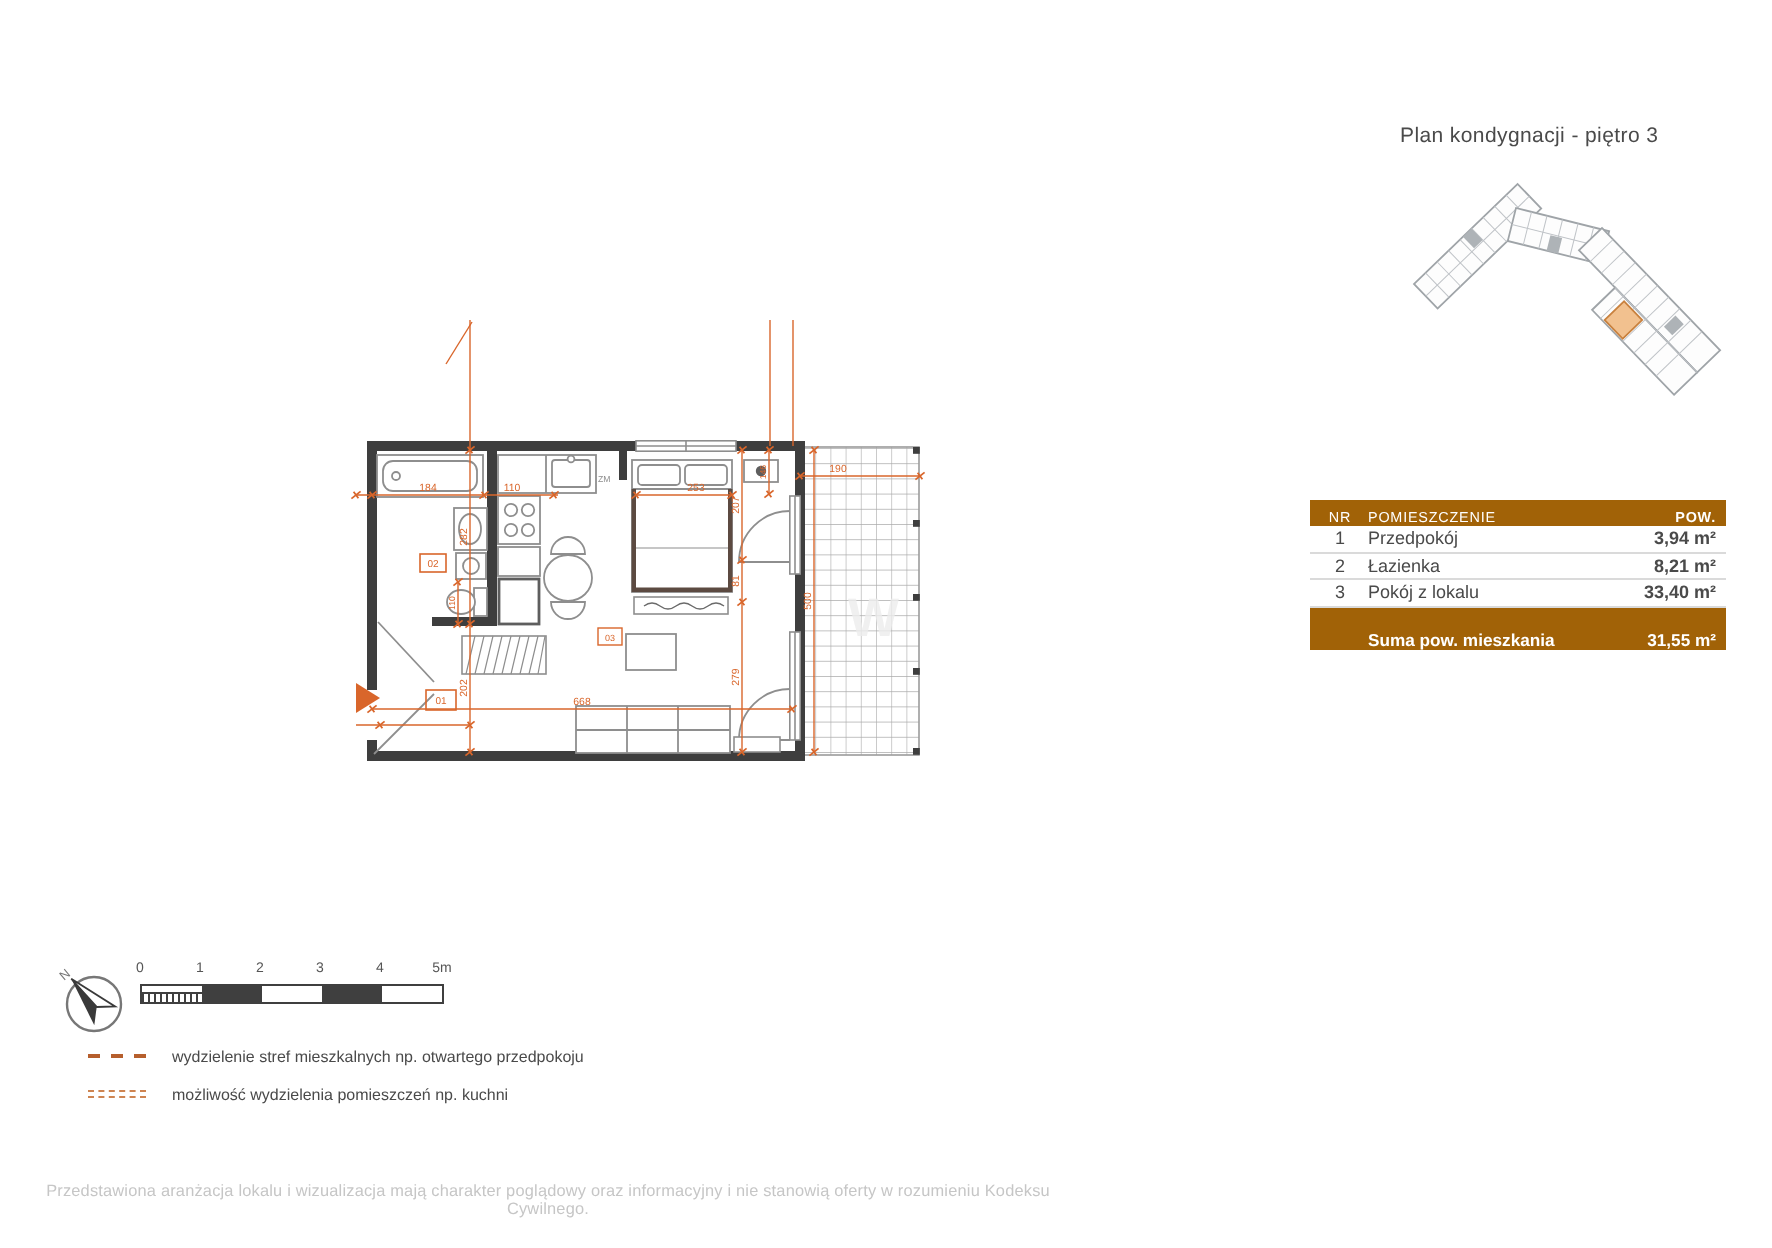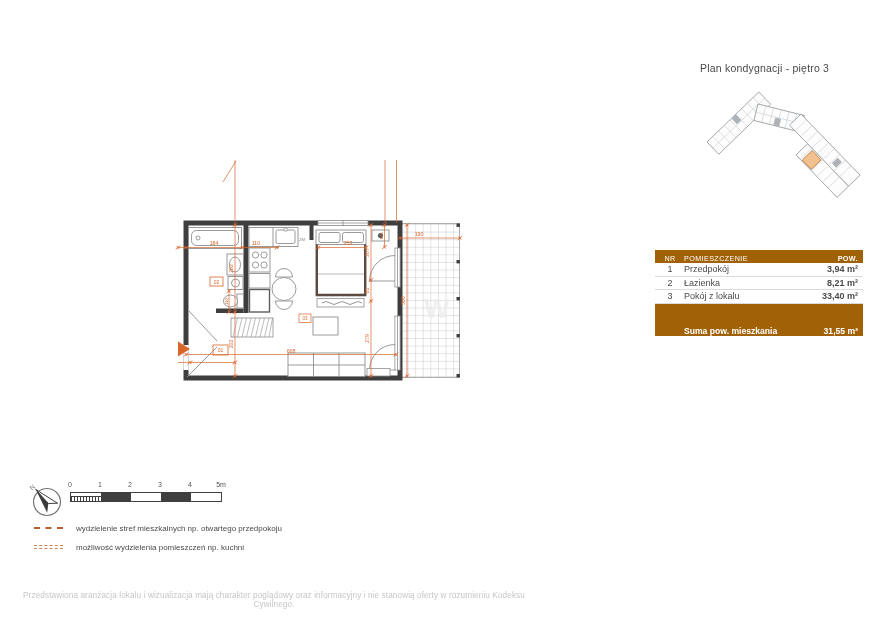--- a/index.html
+++ b/index.html
@@ -8,37 +8,37 @@
     font-family:"Liberation Sans", sans-serif;color:#4a4a4a;overflow:hidden;
   }
   .abs{position:absolute;}
   
   .plan-title{left:700px;top:62px;width:200px;font-size:10.5px;color:#4a4a4a;letter-spacing:.2px;}
   
   .rtable{left:655px;top:250px;width:208px;font-size:9px;}
   .rt-head,.rt-foot{background:#a16207;color:#fff;display:flex;align-items:flex-end;
     padding:0 5px;box-sizing:border-box;}
   .rt-head{height:13px;font-size:7.2px;letter-spacing:.4px;}
-  .rt-foot{height:32px;font-size:8.6px;font-weight:bold;margin-top:.5px;}
+  .rt-foot{height:21px;font-size:8.6px;font-weight:bold;margin-top:.5px;}
   .rt-row{display:flex;align-items:center;height:13.5px;border-bottom:1px solid #DADADA;
     padding:0 5px;box-sizing:border-box;color:#4a4a4a;}
   .c-nr{width:20px;text-align:center;flex:none;}
   .c-room{flex:1;padding-left:4px;}
   .c-area{flex:none;text-align:right;min-width:48px;font-weight:bold;}
   
   .scalebar{left:70px;top:481px;width:152px;}
   .sb-nums{position:relative;height:10px;font-size:7px;color:#555;}
   .sb-nums span{position:absolute;transform:translateX(-50%);}
   .sb-bar{margin-top:1px;height:8px;border:1px solid #3f3f3f;display:flex;box-sizing:content-box;width:150px;}
   .sb-seg{width:30px;height:100%;position:relative;box-sizing:border-box;}
   .sb-seg.dark{background:#3f3f3f;}
   .sb-comb{position:absolute;left:0;bottom:0;width:100%;height:4px;border-top:1px solid #3f3f3f;
     background:repeating-linear-gradient(90deg,#3f3f3f 0 1px,transparent 1px 3px);}
   
-  .legend{left:34px;top:522px;display:flex;flex-direction:column;gap:7px;}
+  .legend{left:44px;top:522px;display:flex;flex-direction:column;gap:7px;}
   .lg-row{display:flex;align-items:center;height:12px;}
   .lg-sample{width:29px;flex:none;margin-right:13px;}
   .lg-dash1{border-top:2px dashed #B65F2D;height:0;}
   .lg-dash2{height:4px;border-top:1px dashed #CE8451;border-bottom:1px dashed #CE8451;box-sizing:border-box;}
   .lg-solid{height:4px;background:#D2571C;}
   .lg-text{font-size:8px;color:#4a4a4a;}
   
   .disclaimer{left:14px;top:591px;width:520px;font-size:8.2px;color:#C6C6C6;letter-spacing:.1px;text-align:center;}
   svg text{font-family:"Liberation Sans", sans-serif;}
 </style>

